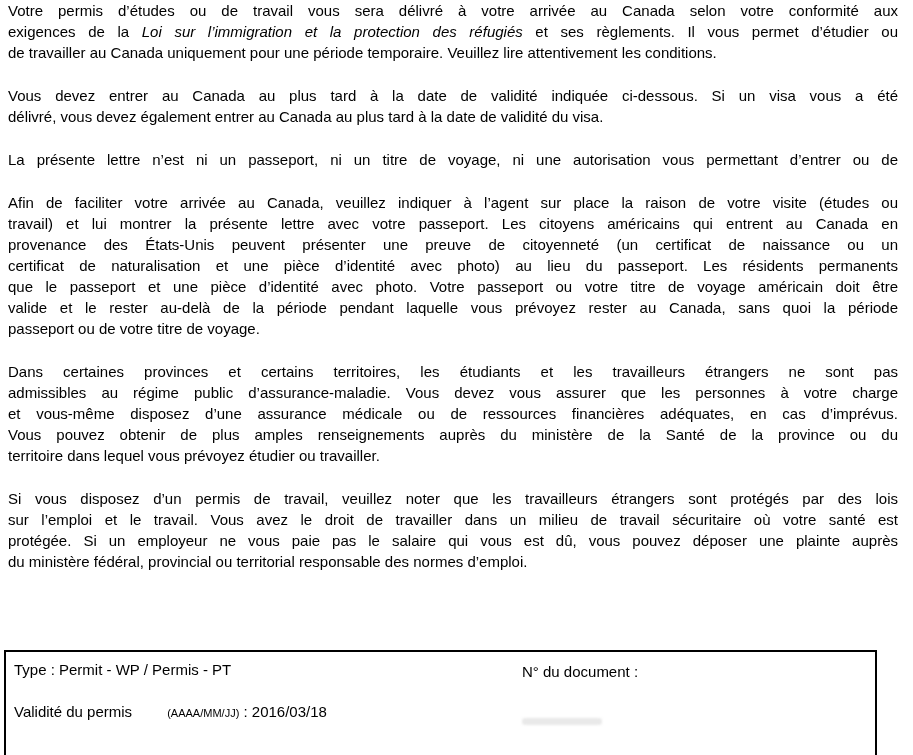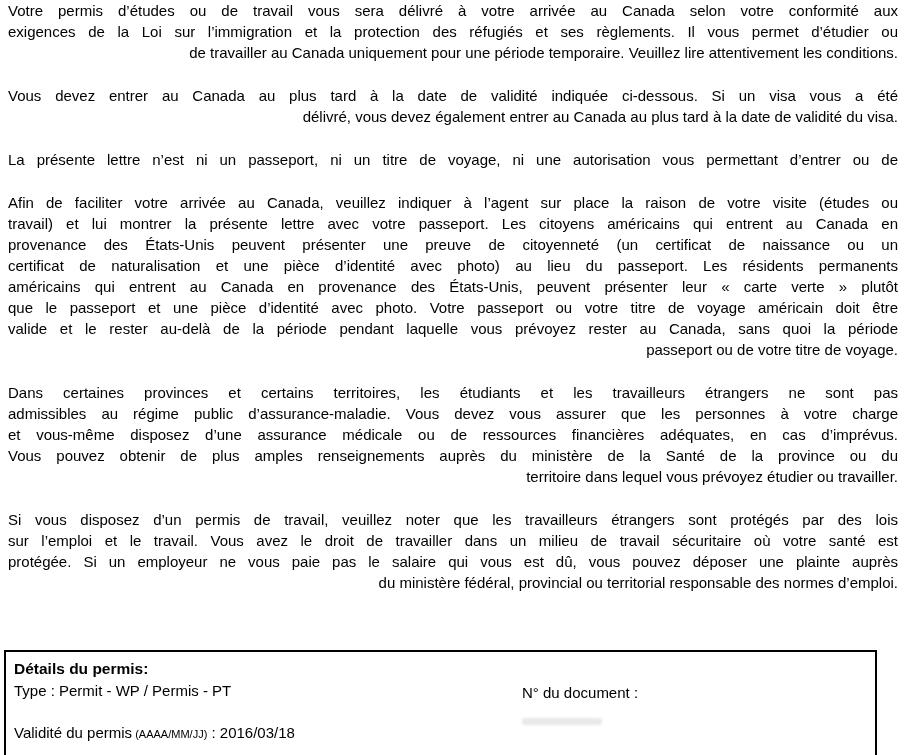--- a/index.html
+++ b/index.html
@@ -24,23 +24,23 @@
     position: absolute;
     left: 8px;
     top: 0px;
     width: 890px;
     font-size: 15px;
     line-height: 21px;
   }
   .para { margin: 0 0 22px 0; }
   .para:last-child { margin-bottom: 0; }
   .jl { text-align: justify; text-align-last: justify; }
-  .ll { text-align: right; }
-  .it { }
-  .sm { font-size: 11px; }
+  .ll { text-align: left; }
+  .it { font-style: italic; }
+  .sm { font-size: 11px; padding-left: 32px; }
 
   #permit-box {
     position: absolute;
     left: 4px;
     top: 650px;
     width: 873px;
     height: 112px;
     box-sizing: border-box;
     border: 2px solid #000000;
     border-bottom: none;
@@ -81,42 +81,40 @@
         <div class="ll"><span>délivré, vous devez également entrer au Canada au plus tard à la date de validité du visa.</span></div>
       </div>
       <div class="para">
         <div class="jl"><span>La présente lettre n’est ni un passeport, ni un titre de voyage, ni une autorisation vous permettant d’entrer ou de</span></div>
       </div>
       <div class="para">
         <div class="jl"><span>Afin de faciliter votre arrivée au Canada, veuillez indiquer à l’agent sur place la raison de votre visite (études ou</span></div>
         <div class="jl"><span>travail) et lui montrer la présente lettre avec votre passeport. Les citoyens américains qui entrent au Canada en</span></div>
         <div class="jl"><span>provenance des États-Unis peuvent présenter une preuve de citoyenneté (un certificat de naissance ou un</span></div>
         <div class="jl"><span>certificat de naturalisation et une pièce d’identité avec photo) au lieu du passeport. Les résidents permanents</span></div>
-        <div class="jl"><span>américains qui entrent au Canada en provenance des États-Unis, peuvent présenter leur « carte verte » plutôt</span></div>
         <div class="jl"><span>que le passeport et une pièce d’identité avec photo. Votre passeport ou votre titre de voyage américain doit être</span></div>
         <div class="jl"><span>valide et le rester au-delà de la période pendant laquelle vous prévoyez rester au Canada, sans quoi la période</span></div>
         <div class="ll"><span>passeport ou de votre titre de voyage.</span></div>
       </div>
       <div class="para">
         <div class="jl"><span>Dans certaines provinces et certains territoires, les étudiants et les travailleurs étrangers ne sont pas</span></div>
         <div class="jl"><span>admissibles au régime public d’assurance-maladie. Vous devez vous assurer que les personnes à votre charge</span></div>
         <div class="jl"><span>et vous-même disposez d’une assurance médicale ou de ressources financières adéquates, en cas d’imprévus.</span></div>
         <div class="jl"><span>Vous pouvez obtenir de plus amples renseignements auprès du ministère de la Santé de la province ou du</span></div>
         <div class="ll"><span>territoire dans lequel vous prévoyez étudier ou travailler.</span></div>
       </div>
       <div class="para">
         <div class="jl"><span>Si vous disposez d’un permis de travail, veuillez noter que les travailleurs étrangers sont protégés par des lois</span></div>
         <div class="jl"><span>sur l’emploi et le travail. Vous avez le droit de travailler dans un milieu de travail sécuritaire où votre santé est</span></div>
         <div class="jl"><span>protégée. Si un employeur ne vous paie pas le salaire qui vous est dû, vous pouvez déposer une plainte auprès</span></div>
         <div class="ll"><span>du ministère fédéral, provincial ou territorial responsable des normes d’emploi.</span></div>
       </div>
     </div>
 
   <div id="permit-box">
-    <div class="box-title">Détails du permis:</div>
 
     <div class="box-row">
       <span>Type : Permit - WP / Permis - PT</span>
       <span class="doc-number-label">N° du document :</span>
     </div>
 
     <div class="box-row validity-row">
       <span>Validité du permis</span><span class="sm"> (AAAA/MM/JJ)</span><span> : </span><span>2016/03/18</span>
     </div>
 

